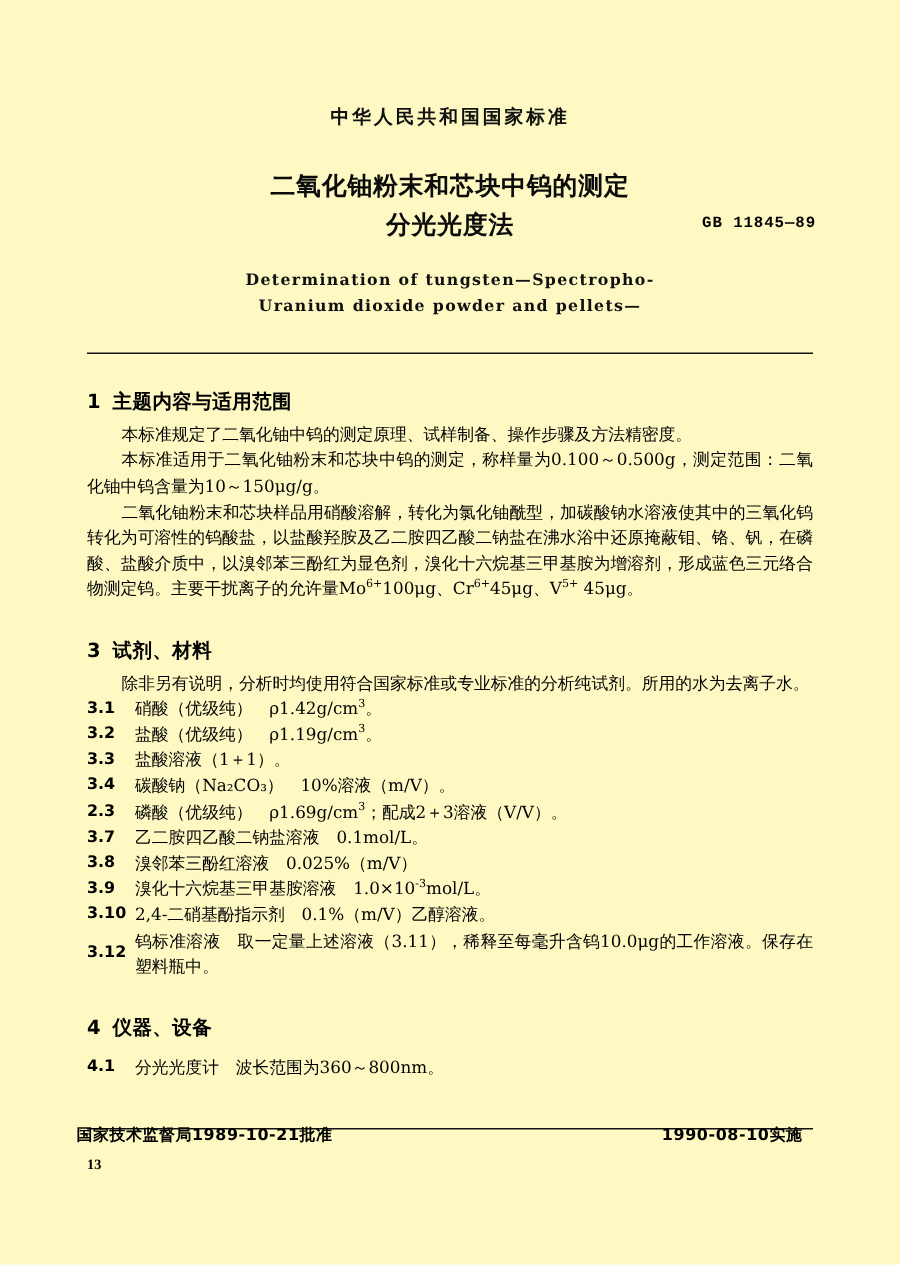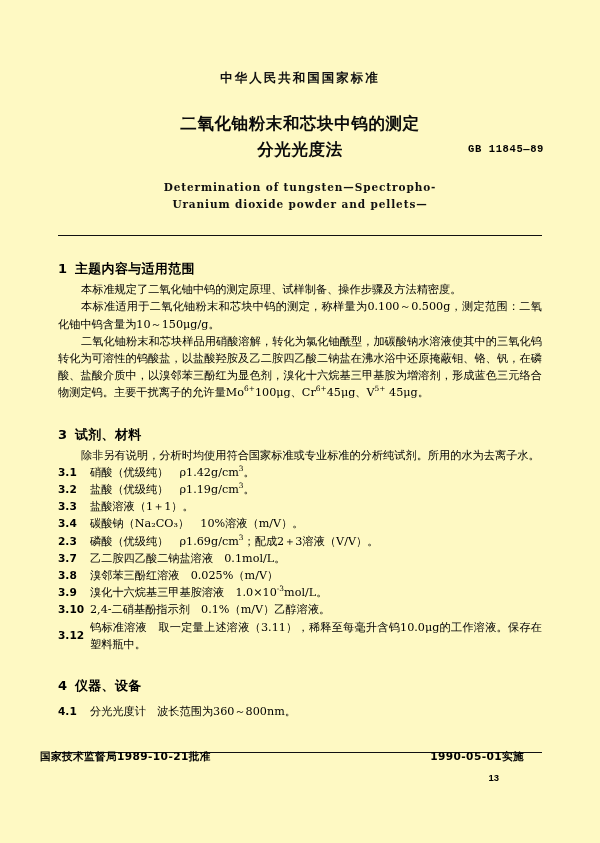--- a/index.html
+++ b/index.html
@@ -141,39 +141,38 @@
     line-height: 17.2px;
     text-align: justify;
   }
   .gap-sm { height: 5px; }
 
   sup { font-size: 0.66em; vertical-align: super; line-height: 0; }
 
   
   .footer {
     position: absolute;
-    left: 40px;
+    left: 51px;
     top: 750px;
     width: 484px;
     display: flex;
     justify-content: space-between;
     font-family: "DejaVu Sans", "Liberation Sans", sans-serif;
     font-size: 10.6px;
     font-weight: bold;
     letter-spacing: 0.4px;
   }
   .page-num {
     position: absolute;
     left: 58px;
     top: 772px;
     width: 484px;
-    text-align: right;
     padding-right: 43px;
     box-sizing: border-box;
-    font-family: Liberation Sans, sans-serif;
+    font-family: Liberation Serif, serif;
     font-size: 9.5px;
     font-weight: bold;
   }
 </style>
 </head>
 <body>
 
 <div class="page">
 
   <div class="content">
@@ -263,18 +262,18 @@
         <span class="txt"><span>分光光度计　波长范围为360～800nm。</span><sup></sup><span></span></span>
       </div>
 
     </div>
   </div>
 
   <hr class="rule-bottom">
 
   <div class="footer">
     <span>国家技术监督局1989-10-21批准</span>
-    <span>1990-05-01实施</span>
+    <span>1990-08-10实施</span>
   </div>
 
   <div class="page-num">13</div>
 
 </div>
 
 </body></html>

